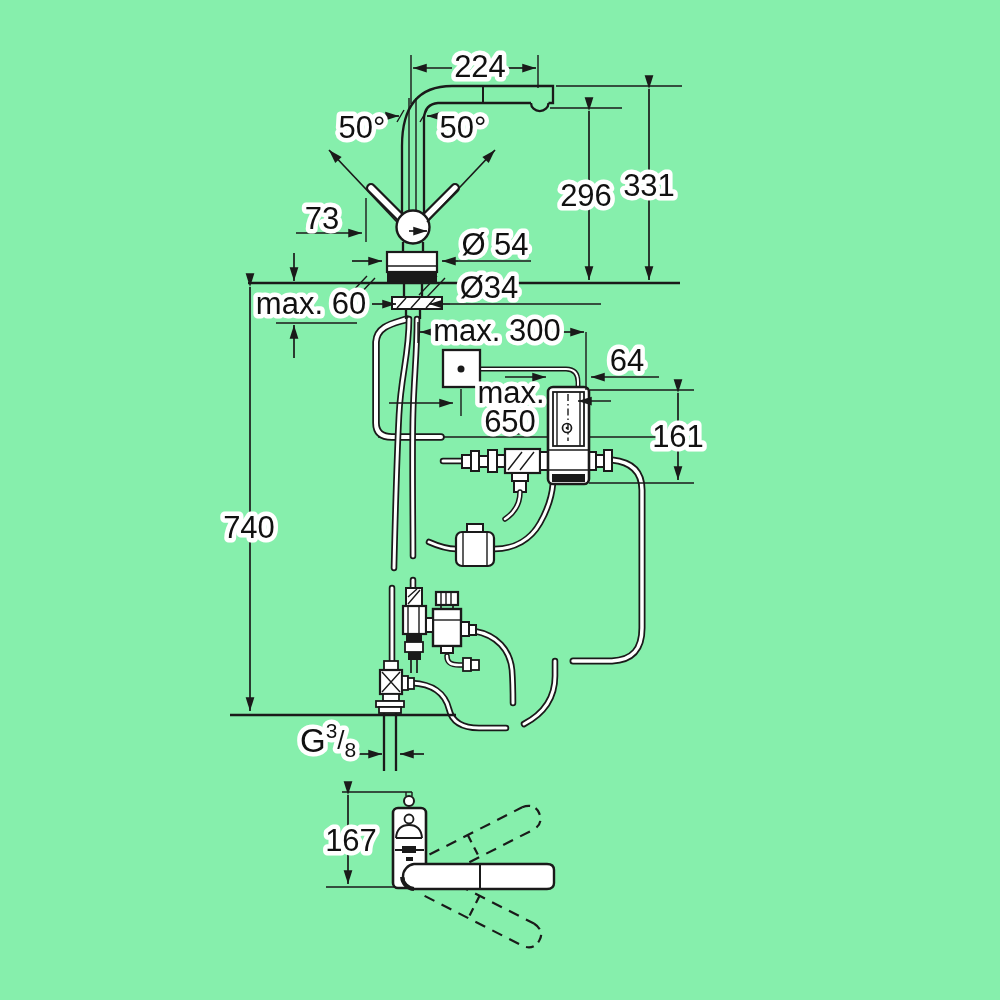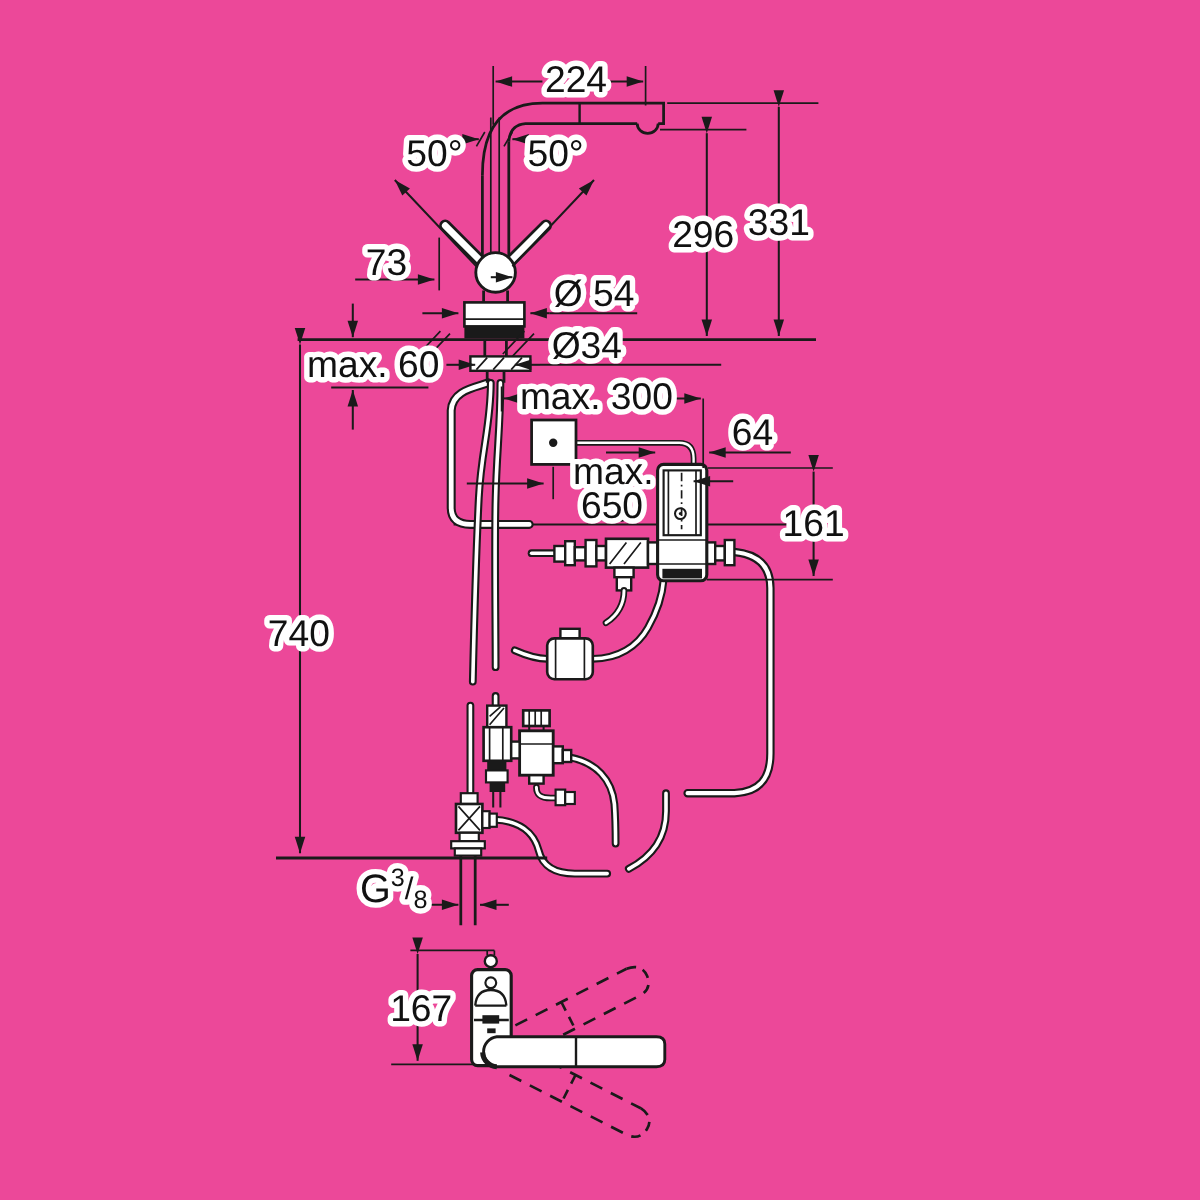--- a/index.html
+++ b/index.html
@@ -1,16 +1,16 @@
 <!DOCTYPE html>
 <html><head>
 <meta charset="utf-8">
 <style>
   html,body{margin:0;padding:0;background:#fff;}
-  .stage{width:1000px;height:1000px;position:relative;background:#ec4899;overflow:hidden;}
+  .stage{width:1000px;height:1000px;position:relative;background:#86efac;overflow:hidden;}
   svg{display:block;}
   text{font-family:"Liberation Sans","DejaVu Sans",sans-serif;fill:#111;
        paint-order:stroke;stroke:#fff;stroke-width:9px;stroke-linejoin:round;}
   .ln{stroke:#1a1a1a;fill:none;}
   .w1{stroke-width:1.4;} .w2{stroke-width:1.7;} .w3{stroke-width:2.3;}
   .wh{fill:#fff;}
   .blk{fill:#1a1a1a;stroke:none;}
   .hoseB{stroke:#1a1a1a;fill:none;stroke-linecap:round;}
   .hoseW{stroke:#fff;fill:none;stroke-linecap:round;}
   .dash{stroke-dasharray:11 8;}

